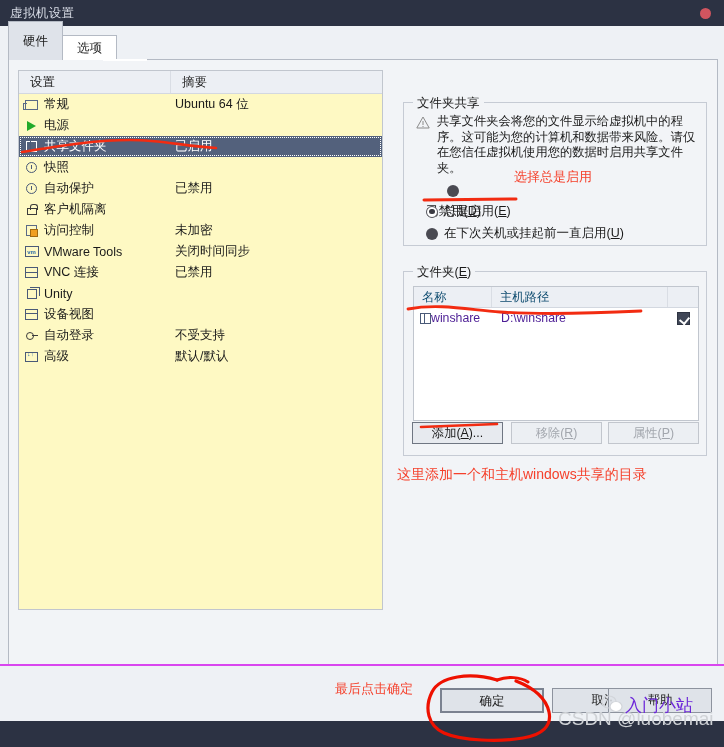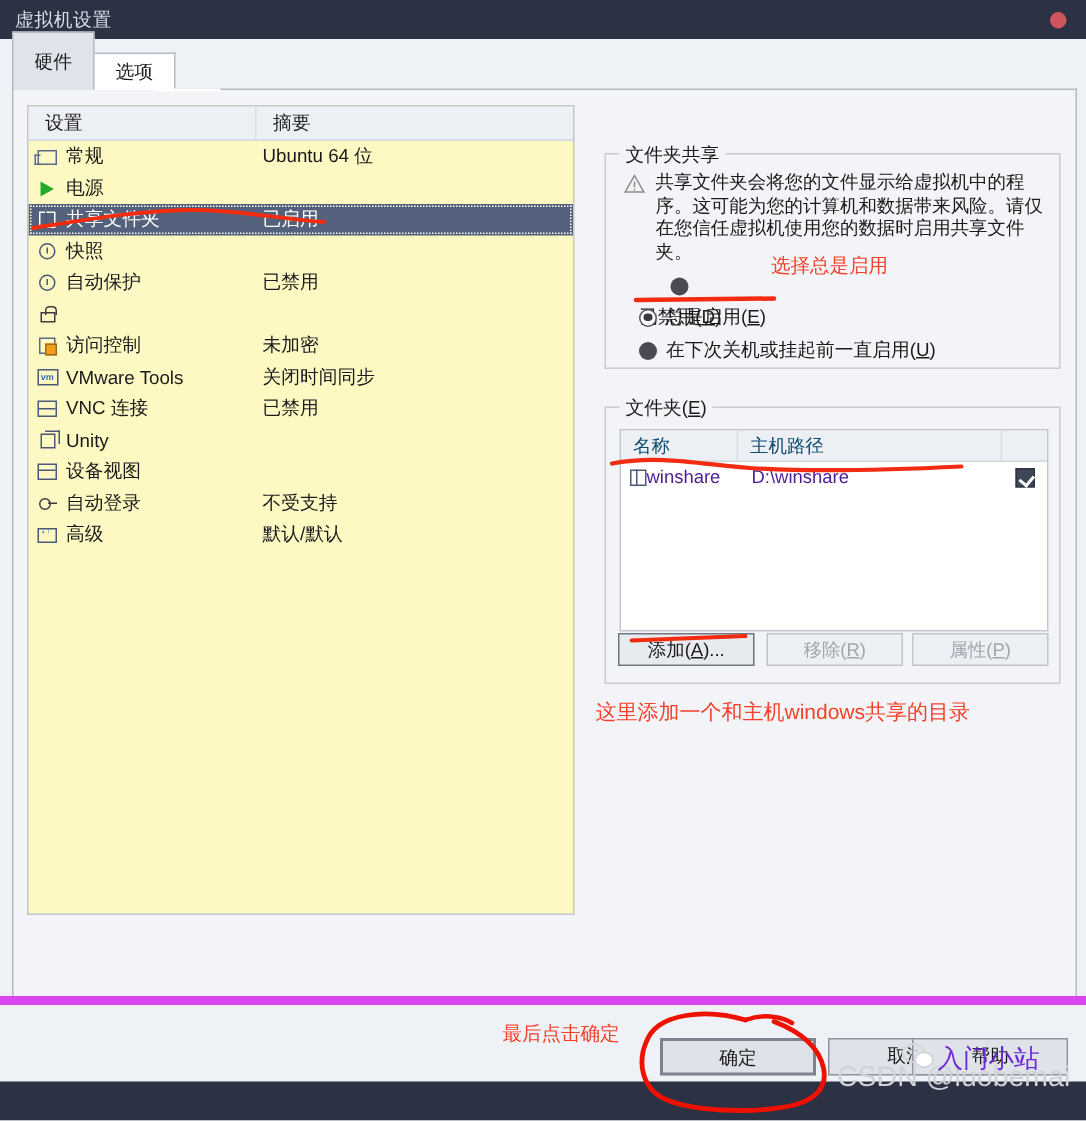--- a/index.html
+++ b/index.html
@@ -216,21 +216,21 @@
     border: 1px solid #9aa0ab; background: #e7eaef; color: #1a1a1a;
   }
   .fbtn.disabled { color: #a2a6ad; border-color: #c2c6cd; background: #eceff3; }
   #btn-add { left: 412px; border-color: #6f7682; }
   #btn-remove { left: 511px; }
   #btn-props { left: 608px; }
 
   
   #btnbar {
     position: absolute; left: 0; top: 664px; width: 724px; height: 41px;
-    background: #eef1f5; border-top: 6px solid #d946ef;
+    background: #eef1f5; border-top: 2px solid #d946ef;
   }
   .dbtn {
     position: absolute; top: 22px; height: 25px; width: 104px;
     font-size: 12.5px; text-align: center; line-height: 23px;
     background: #dfe3e9; border: 1px solid #8d939e; color: #1a1a1a;
   }
   #btn-ok { left: 440px; border: 2px solid #7b8290; }
   #btn-cancel { left: 552px; }
   #btn-help { left: 608px; width: 104px; }
 
@@ -333,20 +333,21 @@
           <span class="ic-clock"></span>
         </span>
       <span class="nm">自动保护</span>
       <span class="sm">已禁用</span>
     </div>
 
     <div class="srow">
       <span class="ico">
           <span class="ic-lock"></span>
         </span>
+      <span class="nm">客户机隔离</span>
       <span class="sm"></span>
     </div>
 
     <div class="srow">
       <span class="ico">
           <span class="ic-access"></span>
         </span>
       <span class="nm">访问控制</span>
       <span class="sm">未加密</span>
     </div>

